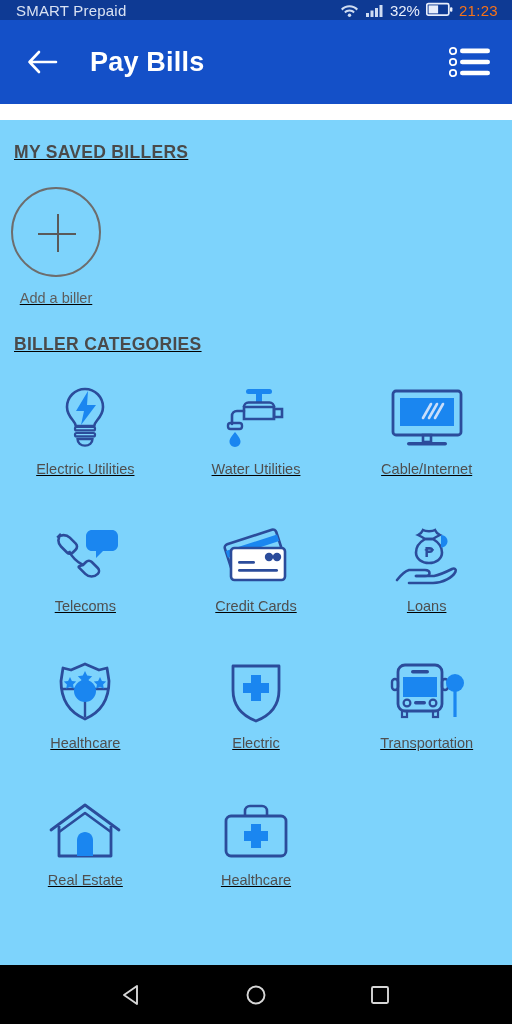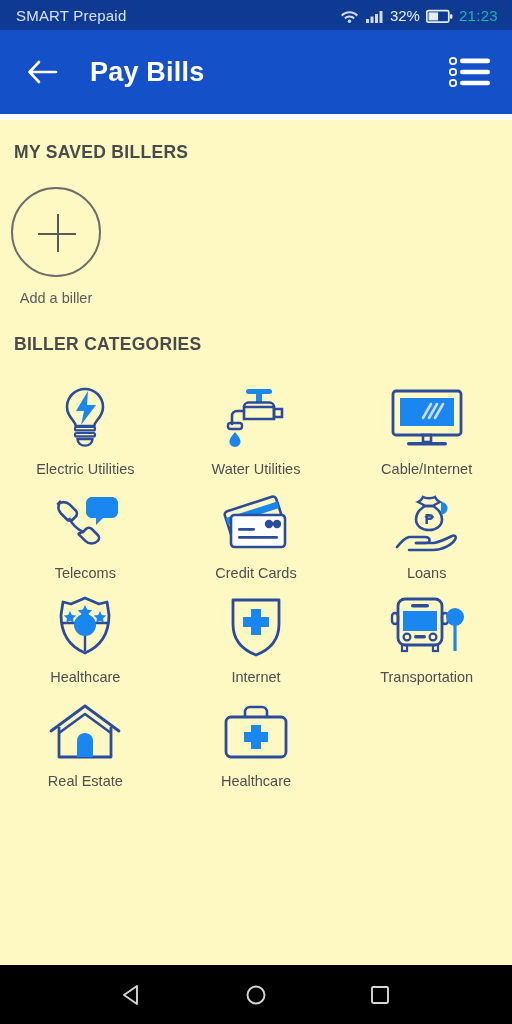--- a/index.html
+++ b/index.html
@@ -6,33 +6,33 @@
   html,body { width:512px; height:1024px; }
   body {
     font-family:"Liberation Sans", sans-serif;
     background:#ffffff;
     overflow:hidden;
     position:relative;
   }
 
   
   .statusbar {
-    height:30px;
+    height:20px;
     background:#0e3a94;
     display:flex;
     align-items:center;
     justify-content:space-between;
     padding:0 14px 0 16px;
     color:#dbe4f5;
     font-size:15px;
   }
   .carrier { letter-spacing:.2px; color:#d9e2f3; }
-  .status-right { display:flex; align-items:flex-end; gap:6px; }
+  .status-right { display:flex; align-items:flex-start; gap:6px; }
   .batt-pct { font-size:15px; color:#e8eefb; }
-  .clock { font-size:15px; color:#14b8a6; letter-spacing:.3px; }
+  .clock { font-size:15px; color:#f97316; letter-spacing:.3px; }
 
   
   .appbar {
     height:84px;
     background:#1450c8;
     display:flex;
     align-items:center;
     padding:0 18px 0 22px;
     position:relative;
   }
@@ -48,21 +48,22 @@
     position:absolute; right:20px; top:50%; transform:translateY(-50%);
     width:44px; height:34px; display:flex; align-items:center; justify-content:center;
     cursor:pointer;
   }
 
   
   .content {
     position:absolute;
     top:120px; left:0; right:0; bottom:59px;
     overflow:hidden;
-    background:#fef9c3;
+    background:#7dd3fc;
+    text-decoration:underline;
   }
   .section-title {
     font-size:17.5px;
     font-weight:bold;
     color:#4a4a4a;
     letter-spacing:.3px;
     padding:0 0 0 14px;
   }
   .saved-title { margin-top:22px; }
   .add-biller-wrap {
@@ -88,21 +89,21 @@
     font-size:14.5px;
     color:#5c5c5c;
   }
 
   .cat-title { margin-top:28px; }
 
   .grid {
     margin-top:30px;
     display:grid;
     grid-template-columns:repeat(3,1fr);
-    row-gap:12px;
+    row-gap:45px;
   }
   .cat {
     display:flex;
     flex-direction:column;
     align-items:center;
     cursor:pointer;
   }
   .cat-icon {
     height:64px;
     display:flex; align-items:flex-end; justify-content:center;
@@ -283,21 +284,21 @@
       <div class="cat-label">Healthcare</div>
     </div>
 
     <div class="cat">
       <div class="cat-icon">
         <svg width="62" height="62" viewBox="0 0 62 62">
           <path d="M8 5h46v24C54 45 44 55 31 60 18 55 8 45 8 29Z" fill="none" stroke="#2b4c9b" stroke-width="2.8" stroke-linejoin="round"></path>
           <path d="M26 14h10v8h8v10h-8v8H26v-8h-8V22h8z" fill="#1a86f0"></path>
         </svg>
       </div>
-      <div class="cat-label">Internet</div>
+      <div class="cat-label">Electric</div>
     </div>
 
     <div class="cat">
       <div class="cat-icon">
         <svg width="78" height="62" viewBox="0 0 78 62">
           <rect x="10" y="4" width="44" height="46" rx="7" fill="none" stroke="#2b4c9b" stroke-width="2.8"></rect>
           <rect x="23" y="9" width="18" height="3.6" rx="1.8" fill="#2b4c9b"></rect>
           <rect x="15" y="16" width="34" height="20" fill="#1a86f0"></rect>
           <circle cx="19" cy="42" r="3.4" fill="none" stroke="#2b4c9b" stroke-width="2.2"></circle>
           <circle cx="45" cy="42" r="3.4" fill="none" stroke="#2b4c9b" stroke-width="2.2"></circle>

